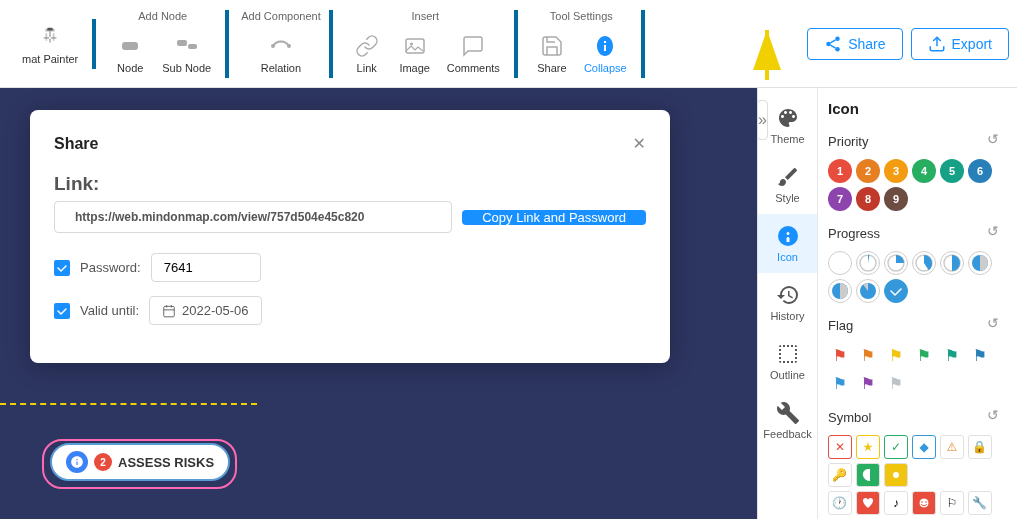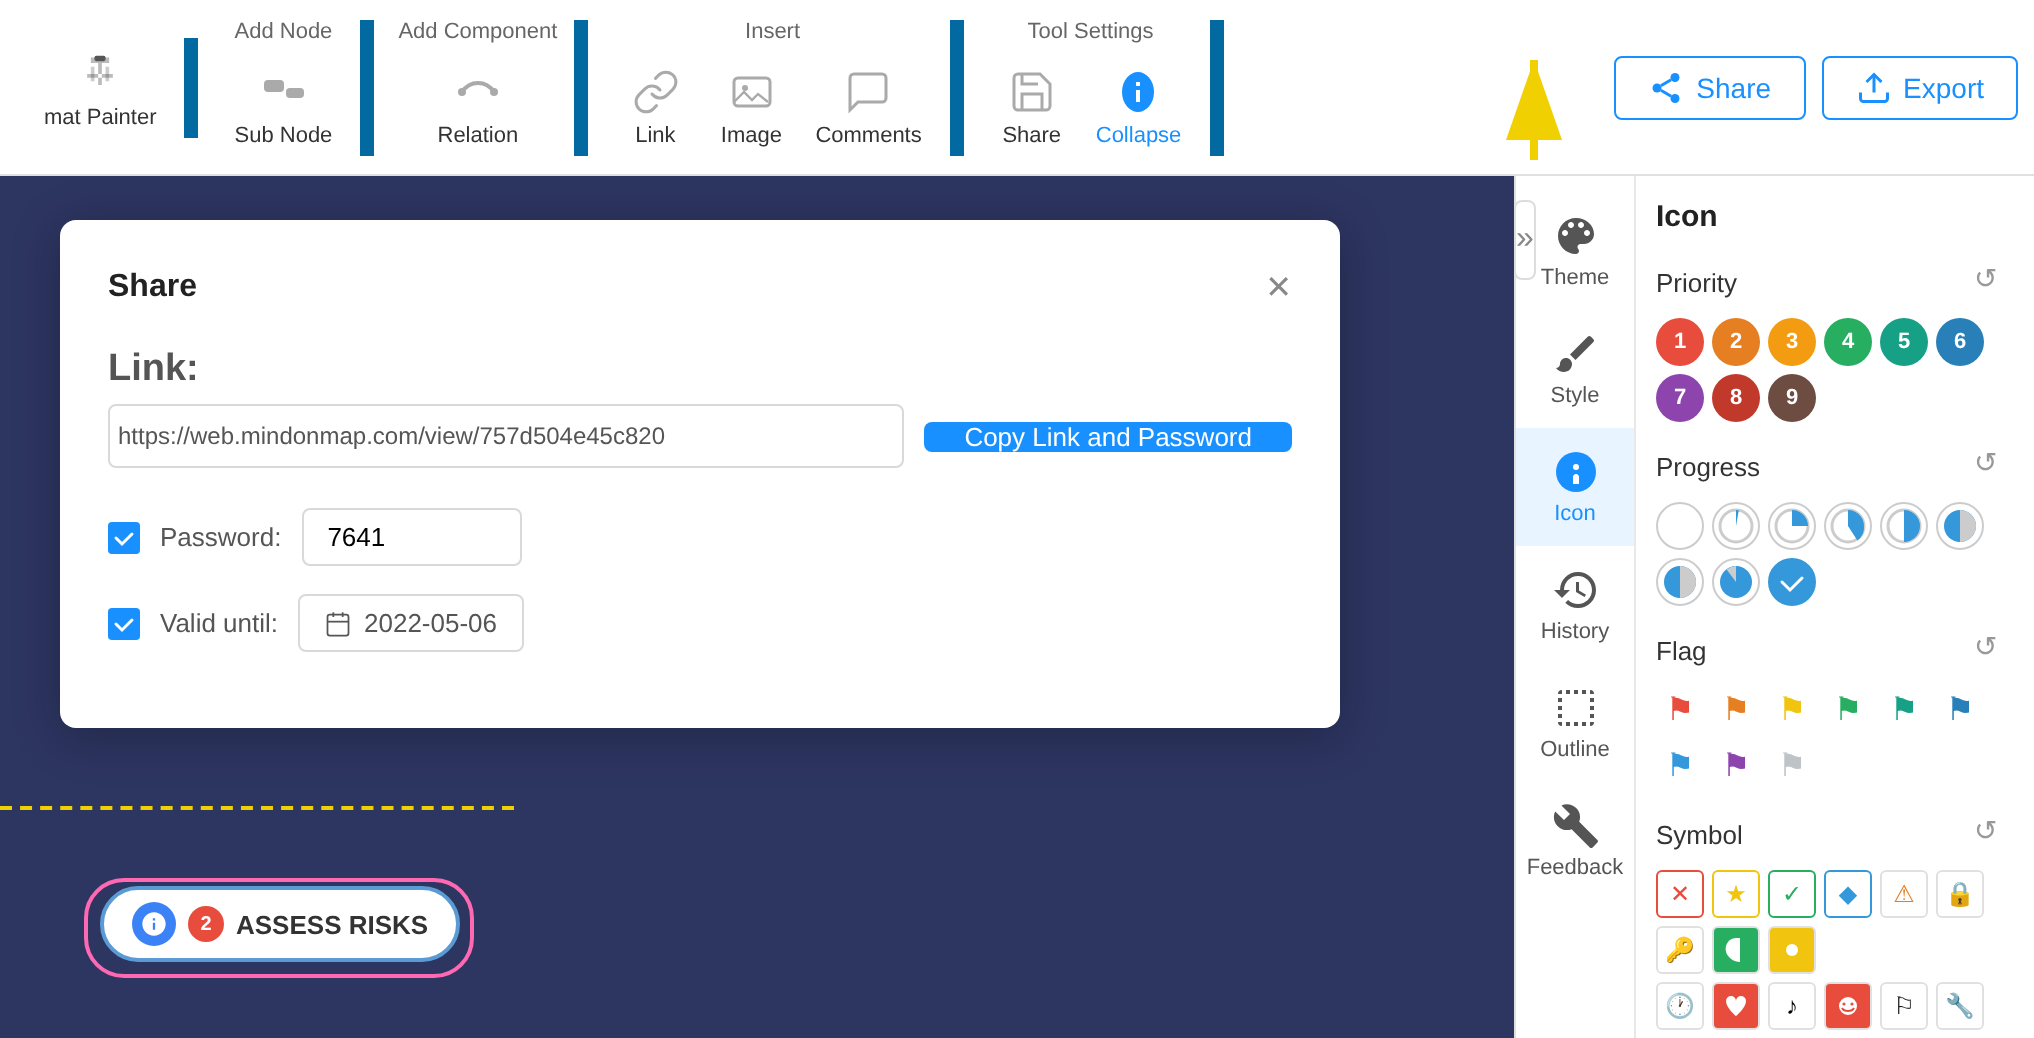--- a/index.html
+++ b/index.html
@@ -15,21 +15,21 @@
       border-bottom: 1px solid #e0e0e0;
       position: relative;
       z-index: 10;
     }
     .toolbar-group {
       display: flex;
       flex-direction: column;
       align-items: center;
       margin-right: 4px;
       padding: 0 8px;
-      border-right: 7px solid #0369a1;
+      border-right: 4px solid #0369a1;
     }
     .toolbar-group:last-child { border-right: none; }
     .toolbar-group-label {
       font-size: 11px;
       color: #666;
       margin-bottom: 6px;
       font-weight: 500;
     }
     .toolbar-items {
       display: flex;
@@ -255,26 +255,27 @@
       border: none;
     }
     .link-row {
       display: flex;
       align-items: center;
       gap: 10px;
       margin-bottom: 20px;
     }
     .link-input {
       flex: 1;
-      padding: 8px 4px;
+      padding: 8px 20px;
       border: 1px solid #d9d9d9;
       border-radius: 4px;
       font-size: 12px;
       color: #555;
       outline: none;
+      font-weight: bold;
     }
     .copy-btn {
       padding: 0 20px;
       background: #1890ff;
       color: #fff;
       border: none;
       border-radius: 4px;
       font-size: 13px;
       cursor: pointer;
       white-space: nowrap;
@@ -393,20 +394,28 @@
             </svg>
         </div>
         <span class="item-label">mat Painter</span>
       </div>
     </div>
   </div>
 
   <div class="toolbar-group">
     <span class="toolbar-group-label">Add Node</span>
     <div class="toolbar-items">
+      <div class="toolbar-item">
+        <div class="icon-area">
+          <svg width="24" height="24" viewBox="0 0 24 24" fill="#555">
+              <rect x="4" y="8" width="16" height="8" rx="3" fill="#aaa"></rect>
+            </svg>
+        </div>
+        <span class="item-label">Node</span>
+      </div>
       <div class="toolbar-item">
         <div class="icon-area">
           <svg width="24" height="24" viewBox="0 0 24 24">
               <rect x="2" y="6" width="10" height="6" rx="2" fill="#aaa"></rect>
               <rect x="13" y="10" width="9" height="5" rx="2" fill="#aaa"></rect>
             </svg>
         </div>
         <span class="item-label">Sub Node</span>
       </div>
     </div>

